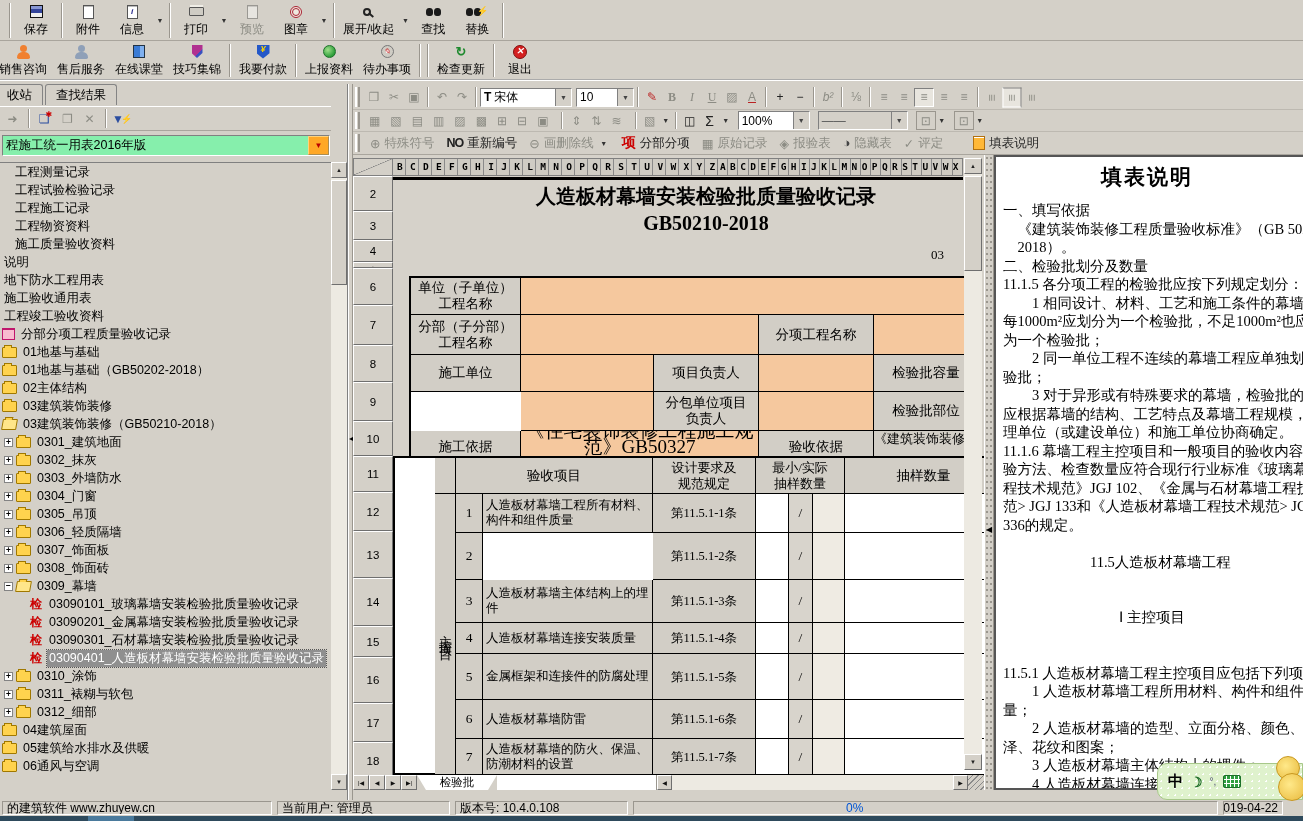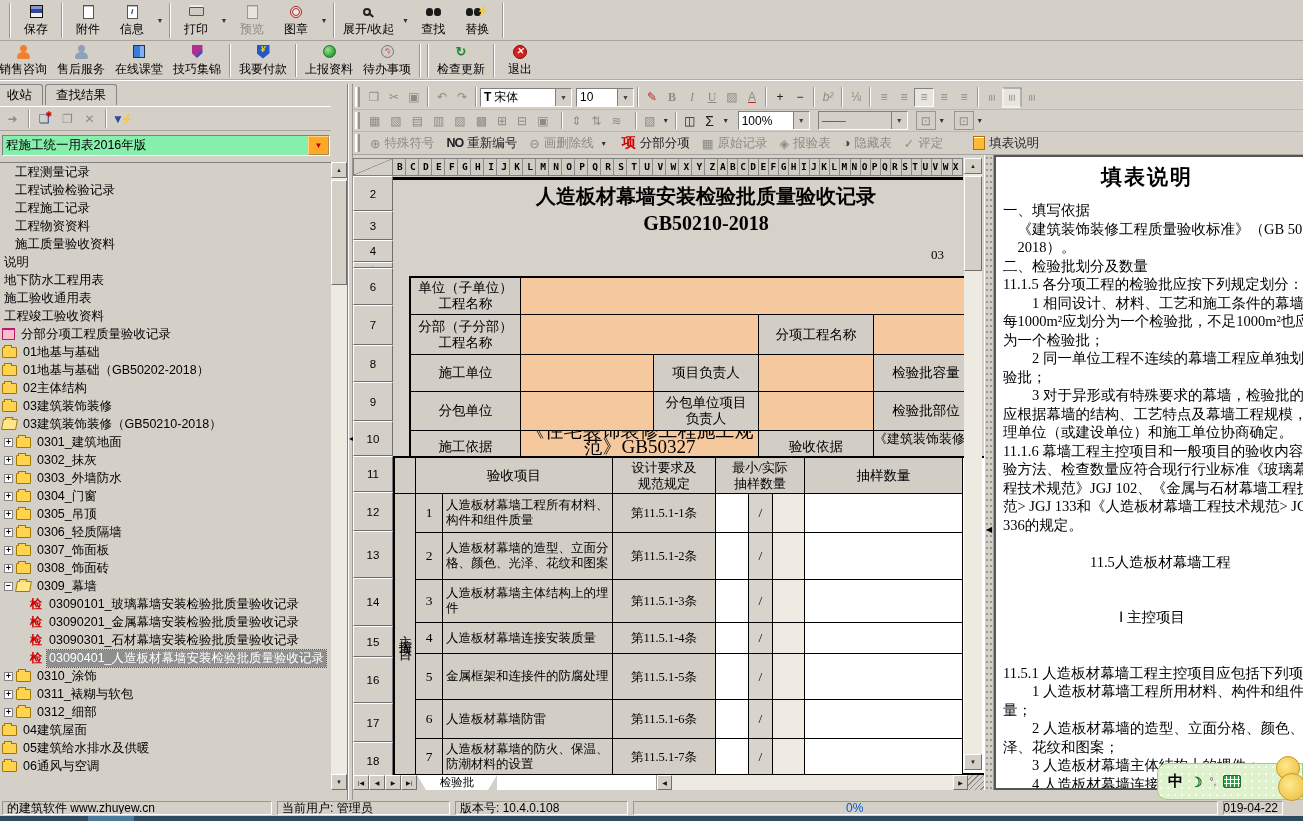--- a/index.html
+++ b/index.html
@@ -115,21 +115,21 @@
     font-family:"Liberation Serif",serif;font-weight:bold;font-size:20px;line-height:27px;padding-left:56px;}
   #docnum{position:absolute;left:578px;top:92px;width:30px;font-size:13px;font-family:"Liberation Serif",serif;}
   .grid{position:absolute;display:grid;border:2px solid #000;background:#fff;
     font-family:"Liberation Serif",serif;font-size:13.5px;}
   .c{border-right:1px solid #000;border-bottom:1px solid #000;display:flex;align-items:center;
     justify-content:center;text-align:center;white-space:pre-line;line-height:16px;overflow:hidden;}
   .lab{background:#D2CEC6;}
   .data{background:#F5C89E;}
   .valgray{background:#D2CEC6;white-space:pre;font-size:13px;}
   #tableA{left:40px;top:121px;width:570px;height:188px;grid-template-columns:110px 133px 105px 115px 105px;grid-template-rows:37px 40px 37px 39px 33px;margin-left:16px;}
-  #tableB{left:40px;top:301px;width:638px;height:319px;grid-template-columns:21px 27px 170px 103px 33px 24px 32px 158px;grid-template-rows:36px 39px 47px 43px 31px 46px 39px 36px;}
+  #tableB{left:40px;top:301px;width:638px;height:319px;grid-template-columns:21px 27px 170px 103px 33px 24px 32px 158px;grid-template-rows:36px 39px 47px 43px 31px 46px 39px 36px;padding-left:40px;}
   .itemtxt{justify-content:flex-start;text-align:left;font-size:12.5px;line-height:15px;padding:1px 3px;white-space:normal;}
   .vert{writing-mode:vertical-lr;text-orientation:upright;letter-spacing:5px;font-size:13px;background:#D2CEC6;}
   .wcell{background:#fff;}
   .gcell{background:#D8D4CC;}
   .bcell{background:#EFEBE3;}
   
   #tabstrip{position:absolute;left:0;top:620px;width:631px;height:15px;background:#D4D0C8;display:flex;align-items:stretch;}
   .navb{width:16px;background:#D4D0C8;border:1px solid;border-color:#fff #6f6f6f #6f6f6f #fff;
     font-size:6px;display:flex;align-items:center;justify-content:center;color:#111;white-space:nowrap;}
   .sheettab{width:80px;background:#fff;clip-path:polygon(0 0,100% 0,calc(100% - 9px) 100%,9px 100%);
@@ -640,21 +640,20 @@
           <div class="c lab" style="grid-area:2/1">分部（子分部）
 工程名称</div>
           <div class="c data" style="grid-area:2/2/3/4"></div>
           <div class="c lab" style="grid-area:2/4">分项工程名称</div>
           <div class="c data" style="grid-area:2/5"></div>
           <div class="c lab" style="grid-area:3/1">施工单位</div>
           <div class="c data" style="grid-area:3/2"></div>
           <div class="c lab" style="grid-area:3/3">项目负责人</div>
           <div class="c data" style="grid-area:3/4"></div>
           <div class="c lab" style="grid-area:3/5">检验批容量</div>
-          <div class="c lab" style="grid-area:4/1">分包单位</div>
           <div class="c data" style="grid-area:4/2"></div>
           <div class="c lab" style="grid-area:4/3">分包单位项目
 负责人</div>
           <div class="c data" style="grid-area:4/4"></div>
           <div class="c lab" style="grid-area:4/5">检验批部位</div>
           <div class="c lab" style="grid-area:5/1">施工依据</div>
           <div class="c data" style="grid-area:5/2/6/4;font-size:19px">《住宅装饰装修工程施工规范》GB50327
 -2001</div>
           <div class="c lab" style="grid-area:5/4">验收依据</div>
           <div class="c valgray" style="grid-area:5/5;justify-content:flex-start">《建筑装饰装修工程质量验收标准》
@@ -674,21 +673,20 @@
 
           <div class="c lab" style="grid-area:2/2">1</div>
           <div class="c lab itemtxt" style="grid-area:2/3">人造板材幕墙工程所有材料、构件和组件质量</div>
           <div class="c lab" style="grid-area:2/4;font-size:12.5px">第11.5.1-1条</div>
           <div class="c wcell" style="grid-area:2/5"></div>
           <div class="c gcell" style="grid-area:2/6">/</div>
           <div class="c bcell" style="grid-area:2/7"></div>
           <div class="c wcell" style="grid-area:2/8"></div>
 
           <div class="c lab" style="grid-area:3/2">2</div>
-          <div class="c lab itemtxt" style="grid-area:3/3">人造板材幕墙的造型、立面分格、颜色、光泽、花纹和图案</div>
           <div class="c lab" style="grid-area:3/4;font-size:12.5px">第11.5.1-2条</div>
           <div class="c wcell" style="grid-area:3/5"></div>
           <div class="c gcell" style="grid-area:3/6">/</div>
           <div class="c bcell" style="grid-area:3/7"></div>
           <div class="c wcell" style="grid-area:3/8"></div>
 
           <div class="c lab" style="grid-area:4/2">3</div>
           <div class="c lab itemtxt" style="grid-area:4/3">人造板材幕墙主体结构上的埋件</div>
           <div class="c lab" style="grid-area:4/4;font-size:12.5px">第11.5.1-3条</div>
           <div class="c wcell" style="grid-area:4/5"></div>

